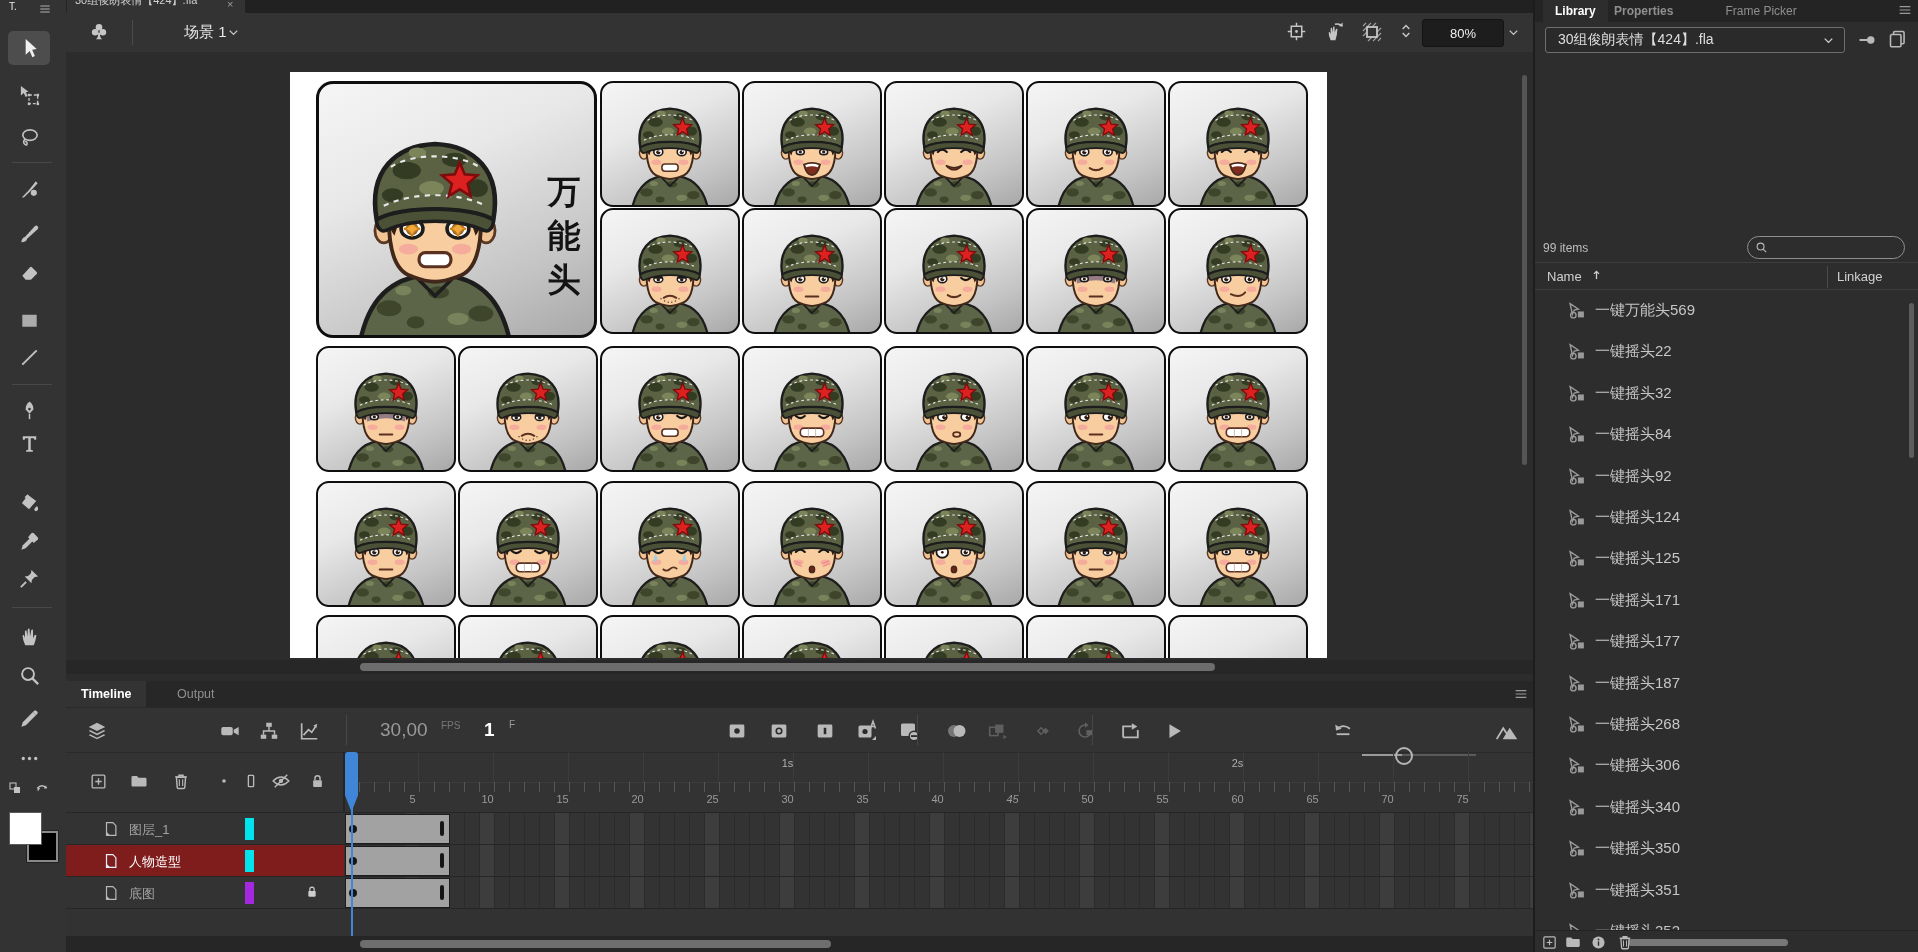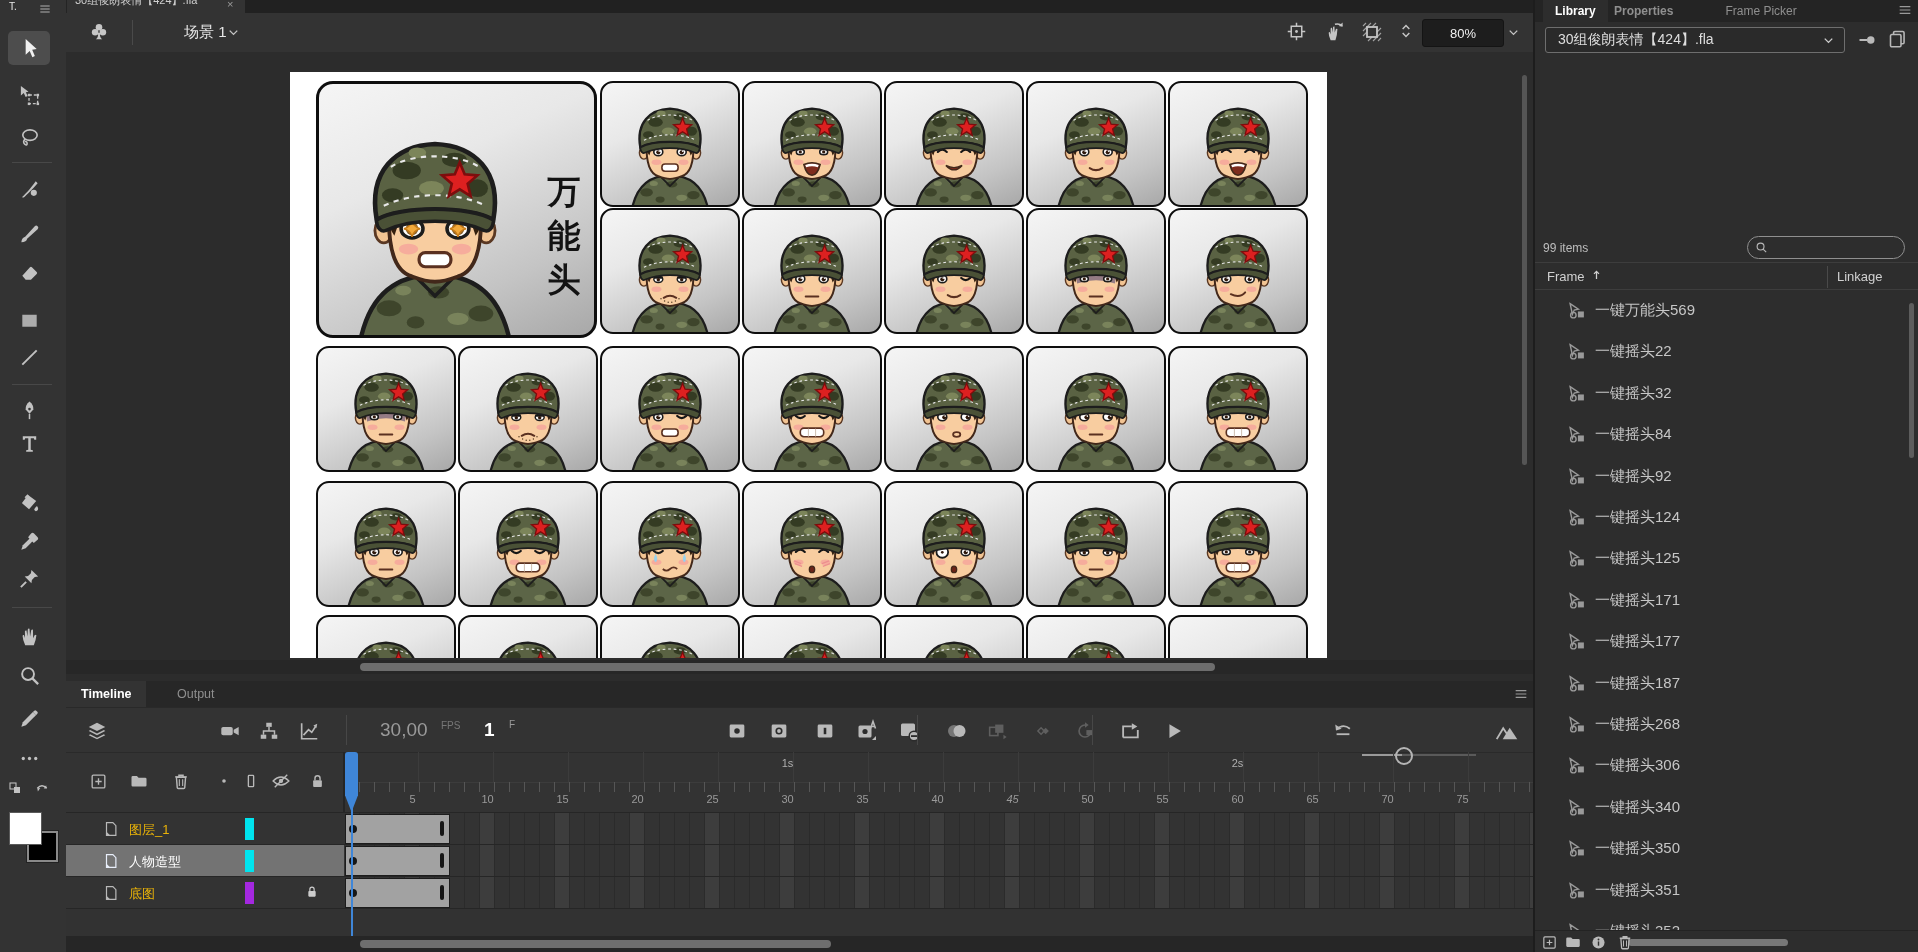--- a/index.html
+++ b/index.html
@@ -73,24 +73,24 @@
   #tl-vsep{position:absolute;left:277px;top:71px;width:2px;height:184px;background:#252525;}
   #tl-grid{position:absolute;left:278px;top:132px;width:1189px;height:96px;background:#333;}
   #tl-grid-cols{position:absolute;left:1px;top:0;width:1188px;height:96px;
      background:repeating-linear-gradient(90deg,transparent 0 14px,#2b2b2b 14px 15px),
                 repeating-linear-gradient(90deg,transparent 0 60px,rgba(255,255,255,.05) 60px 75px);}
   .row-sep{position:absolute;left:0;width:1467px;height:1px;background:#262626;}
   .span-bar{position:absolute;left:1px;width:105px;height:30px;background:#a2a2a2;border:1px solid #1c1c1c;box-sizing:border-box;}
   .kf-dot{position:absolute;width:8px;height:8px;border-radius:50%;background:#161616;}
   .end-bar{position:absolute;width:4.5px;height:15px;background:#161616;border-radius:2px;}
   .tl-layer{position:absolute;left:0;width:278px;height:32px;background:#333;}
-  .tl-layer.selected{background:#737373;}
+  .tl-layer.selected{background:#7f1d1d;}
   .tl-layer .licon{position:absolute;left:36px;top:7px;color:#b9b9b9;}
   .tl-layer.selected .licon{color:#e8eefa;}
-  .lname{position:absolute;left:63px;top:8px;font-size:13px;color:#eab308;white-space:nowrap;}
+  .lname{position:absolute;left:63px;top:8px;font-size:13px;color:#a3a3a3;white-space:nowrap;}
   .tl-layer.selected .lname{color:#fff;}
   .lswatch{position:absolute;left:179px;top:5px;width:9px;height:22px;}
   .llock{position:absolute;left:238px;top:7px;color:#cdcdcd;}
   #tl-below{position:absolute;left:0;top:228px;width:1467px;height:27px;background:#323232;}
   #tl-scroll-band{position:absolute;left:0;top:255px;width:1467px;height:16px;background:#262626;}
   #tl-scroll-thumb{position:absolute;left:294px;top:4px;width:471px;height:8px;background:#6e6e6e;border-radius:4px;}
   #playhead-line{position:absolute;left:284.5px;top:71px;width:2px;height:184px;background:#3f86d8;z-index:5;}
   #playhead-marker{position:absolute;left:279px;top:71px;width:13px;height:60px;background:#3f86d8;z-index:6;
      clip-path:polygon(0 0,100% 0,100% 72%,50% 100%,0 72%);border-radius:3px;}
   
@@ -2101,21 +2101,21 @@
     <span id="lib-count">99 items</span>
     <div id="lib-search">
         <span id="lib-search-icon" style="padding-left:6px;">
           <svg viewBox="0 0 24 24" width="15" height="15">
             <circle cx="10.5" cy="10.5" r="5.5" fill="none" stroke="currentColor" stroke-width="1.8"></circle>
             <path d="M14.5 14.5 L19.5 19.5" stroke="currentColor" stroke-width="1.8"></path>
           </svg>
         </span>
       </div>
     <div id="lib-cols">
-      <span id="col-name">Frame</span>
+      <span id="col-name">Name</span>
       <span id="col-sort">
           <svg viewBox="0 0 24 24" width="15" height="15">
             <path d="M12 19 V7 M8 11 L12 7 L16 11" stroke="currentColor" stroke-width="2" fill="none"></path>
           </svg>
         </span>
       <div id="col-div"></div>
       <span id="col-linkage">Linkage</span>
     </div>
     <div id="lib-list">
         <div class="lib-row" style="top: 0px;">

